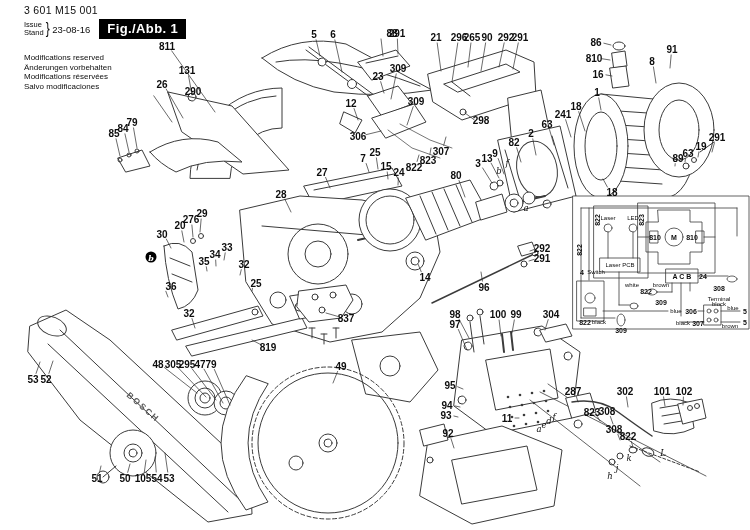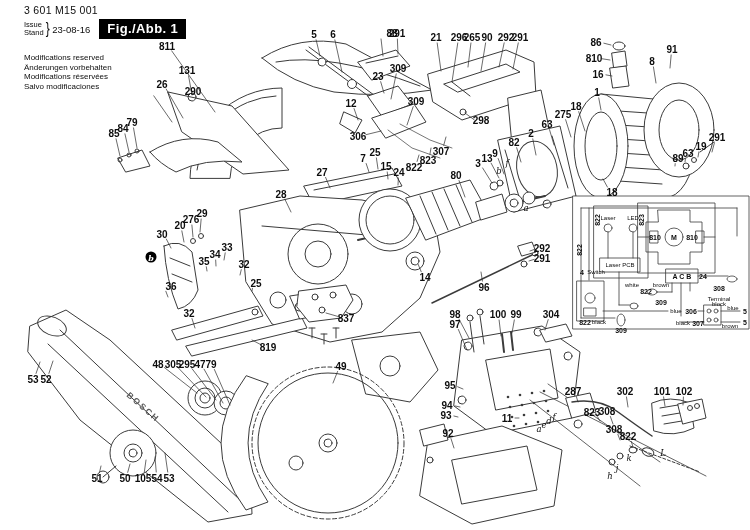--- a/index.html
+++ b/index.html
@@ -454,21 +454,21 @@
       <span class="co co-n" style="left: 506px; top: 37px; transform: translate(-50%, -50%);">292</span>
       <span class="co co-n" style="left: 520px; top: 37px; transform: translate(-50%, -50%);">291</span>
       <span class="co co-n" style="left: 481px; top: 120px; transform: translate(-50%, -50%); text-align: center;">298</span>
       <span class="co co-n" style="left: 596px; top: 42px; transform: translate(-50%, -50%);">86</span>
       <span class="co co-n" style="left: 594px; top: 58px; transform: translate(-50%, -50%);">810</span>
       <span class="co co-n" style="left: 598px; top: 74px; transform: translate(-50%, -50%);">16</span>
       <span class="co co-n" style="left: 672px; top: 49px; transform: translate(-50%, -50%);">91</span>
       <span class="co co-n" style="left: 652px; top: 61px; transform: translate(-50%, -50%);">8</span>
       <span class="co co-n" style="left: 597px; top: 92px; transform: translate(-50%, -50%);">1</span>
       <span class="co co-n" style="left: 576px; top: 106px; transform: translate(-50%, -50%);">18</span>
-      <span class="co co-n" style="left: 563px; top: 114px; transform: translate(-50%, -50%);">275</span>
+      <span class="co co-n" style="left: 563px; top: 114px; transform: translate(-50%, -50%);">241</span>
       <span class="co co-n" style="left: 547px; top: 124px; transform: translate(-50%, -50%);">63</span>
       <span class="co co-n" style="left: 531px; top: 133px; transform: translate(-50%, -50%);">2</span>
       <span class="co co-n" style="left: 514px; top: 142px; transform: translate(-50%, -50%);">82</span>
       <span class="co co-n" style="left: 495px; top: 153px; transform: translate(-50%, -50%);">9</span>
       <span class="co co-n" style="left: 487px; top: 158px; transform: translate(-50%, -50%);">13</span>
       <span class="co co-n" style="left: 478px; top: 163px; transform: translate(-50%, -50%);">3</span>
       <span class="co co-n" style="left: 456px; top: 175px; transform: translate(-50%, -50%);">80</span>
       <span class="co co-n" style="left: 717px; top: 137px; transform: translate(-50%, -50%);">291</span>
       <span class="co co-n" style="left: 701px; top: 146px; transform: translate(-50%, -50%);">19</span>
       <span class="co co-n" style="left: 688px; top: 153px; transform: translate(-50%, -50%);">63</span>

